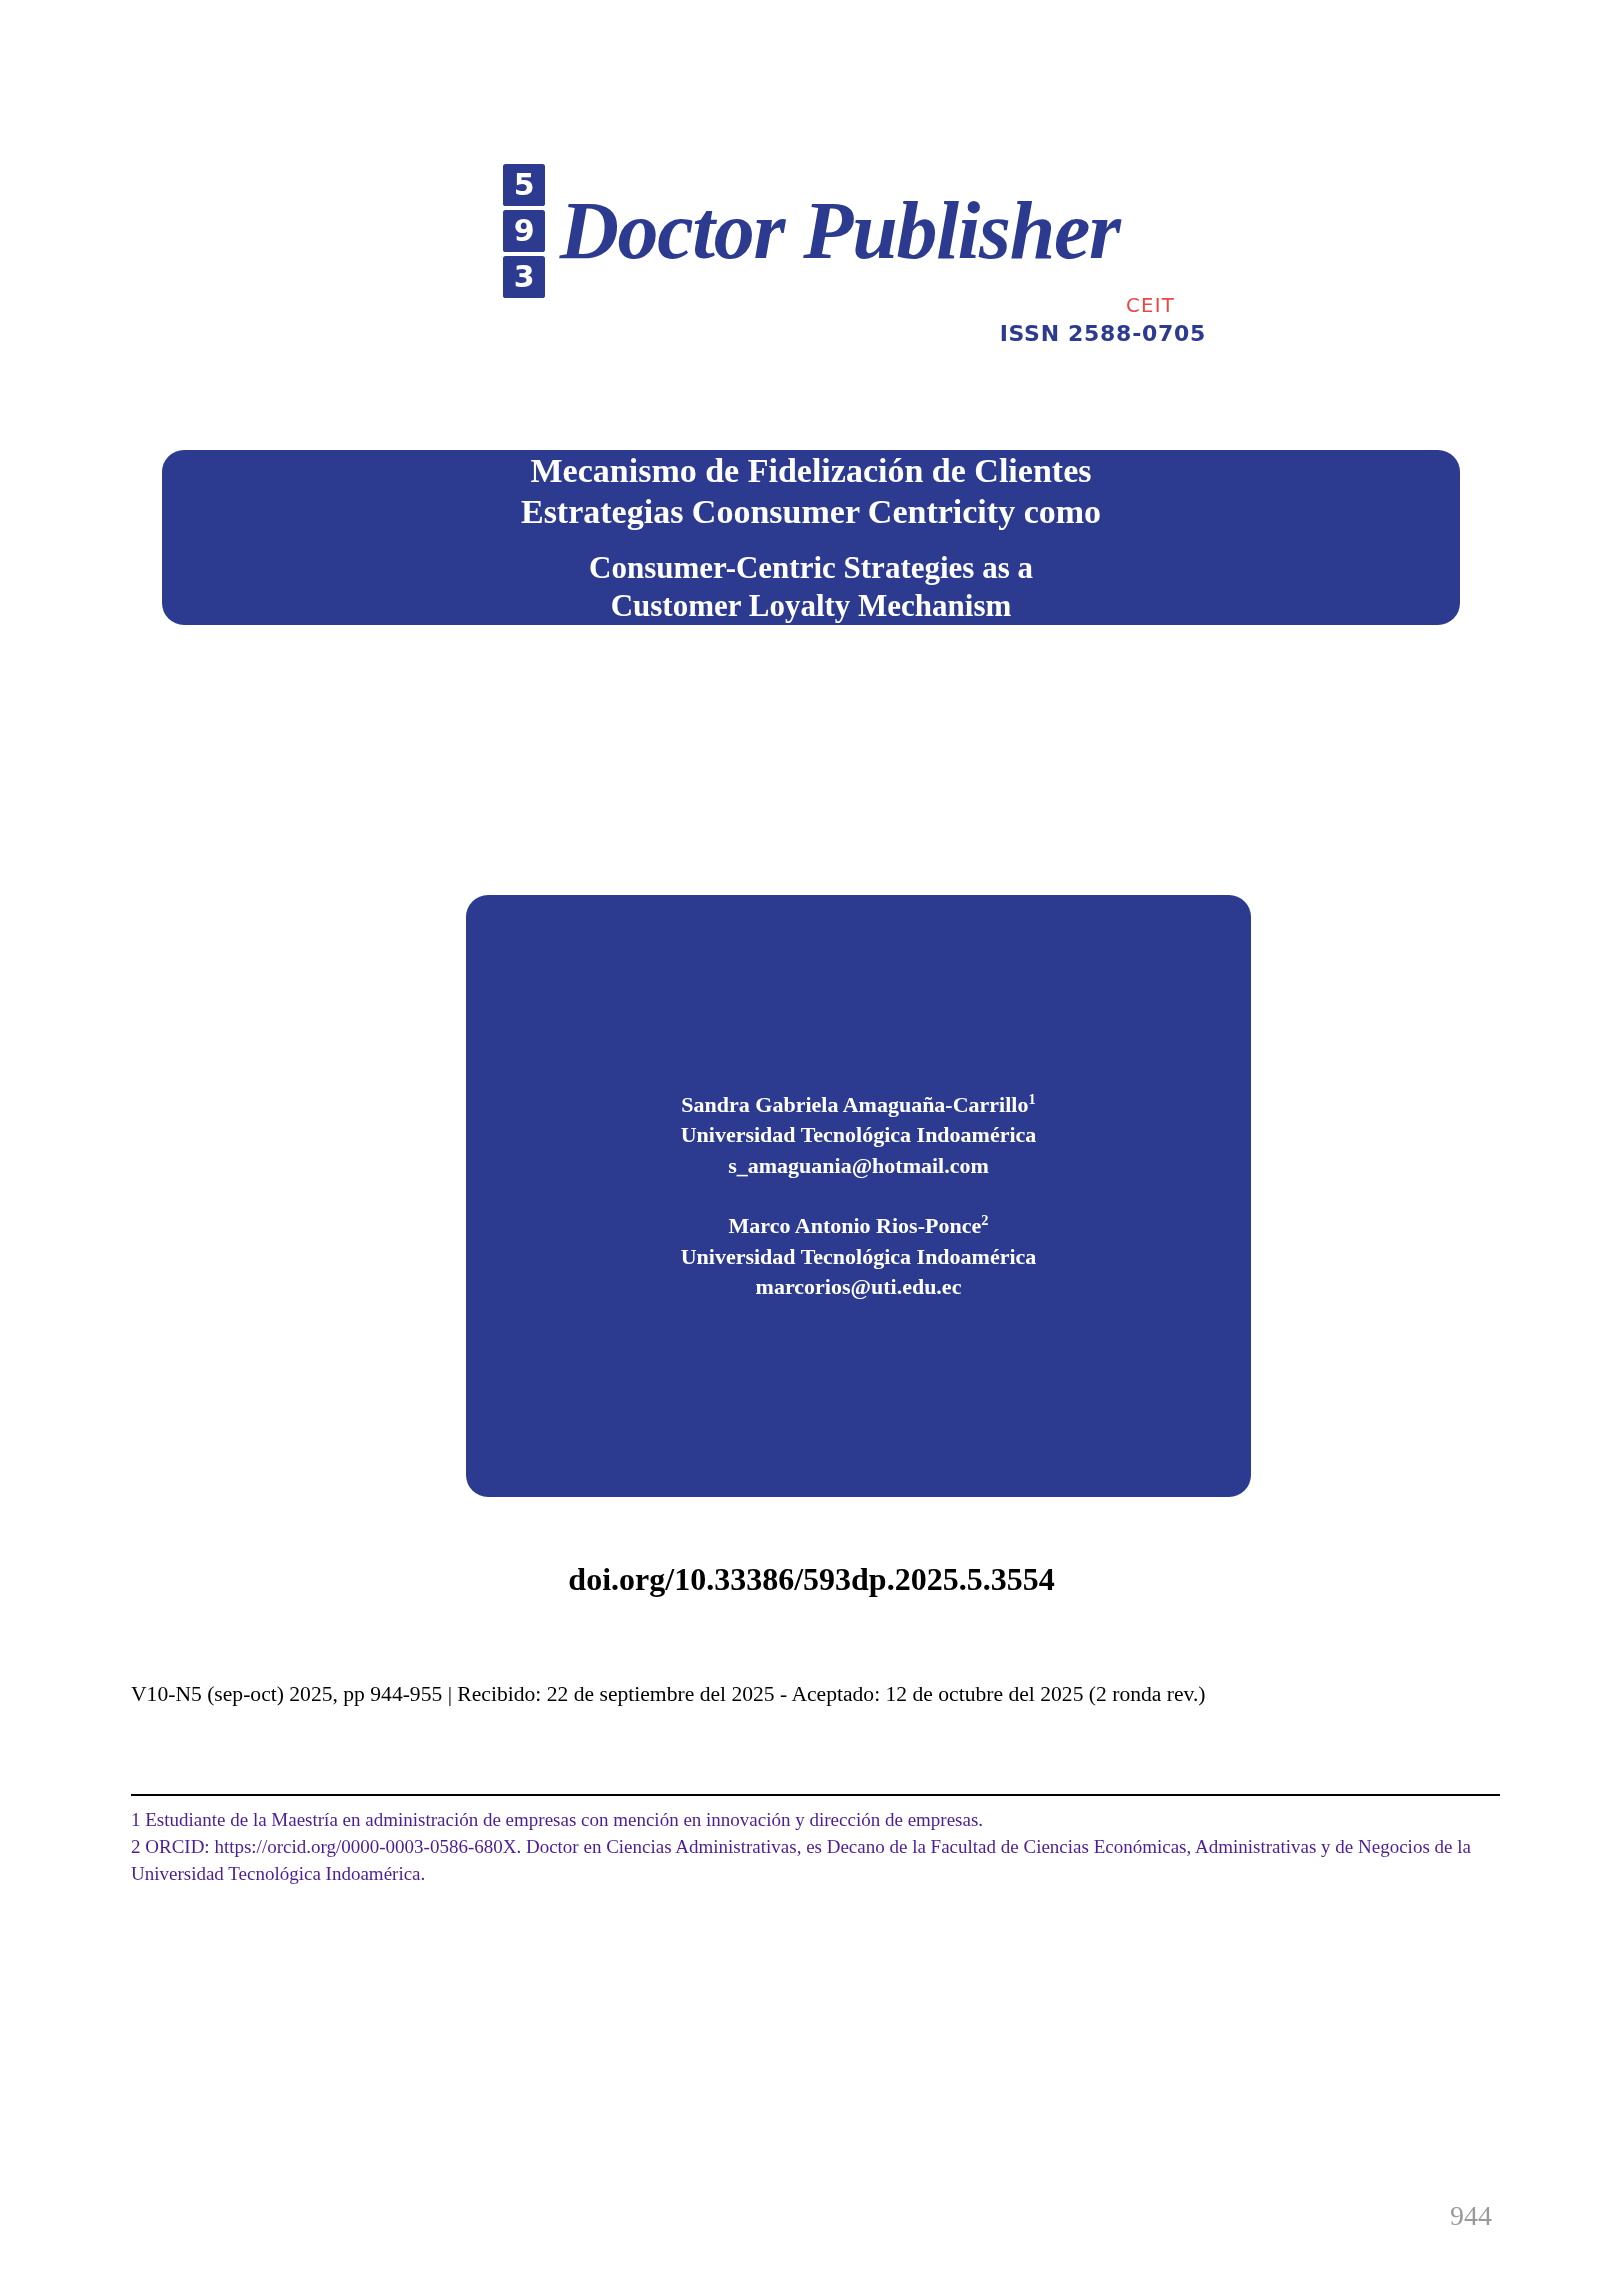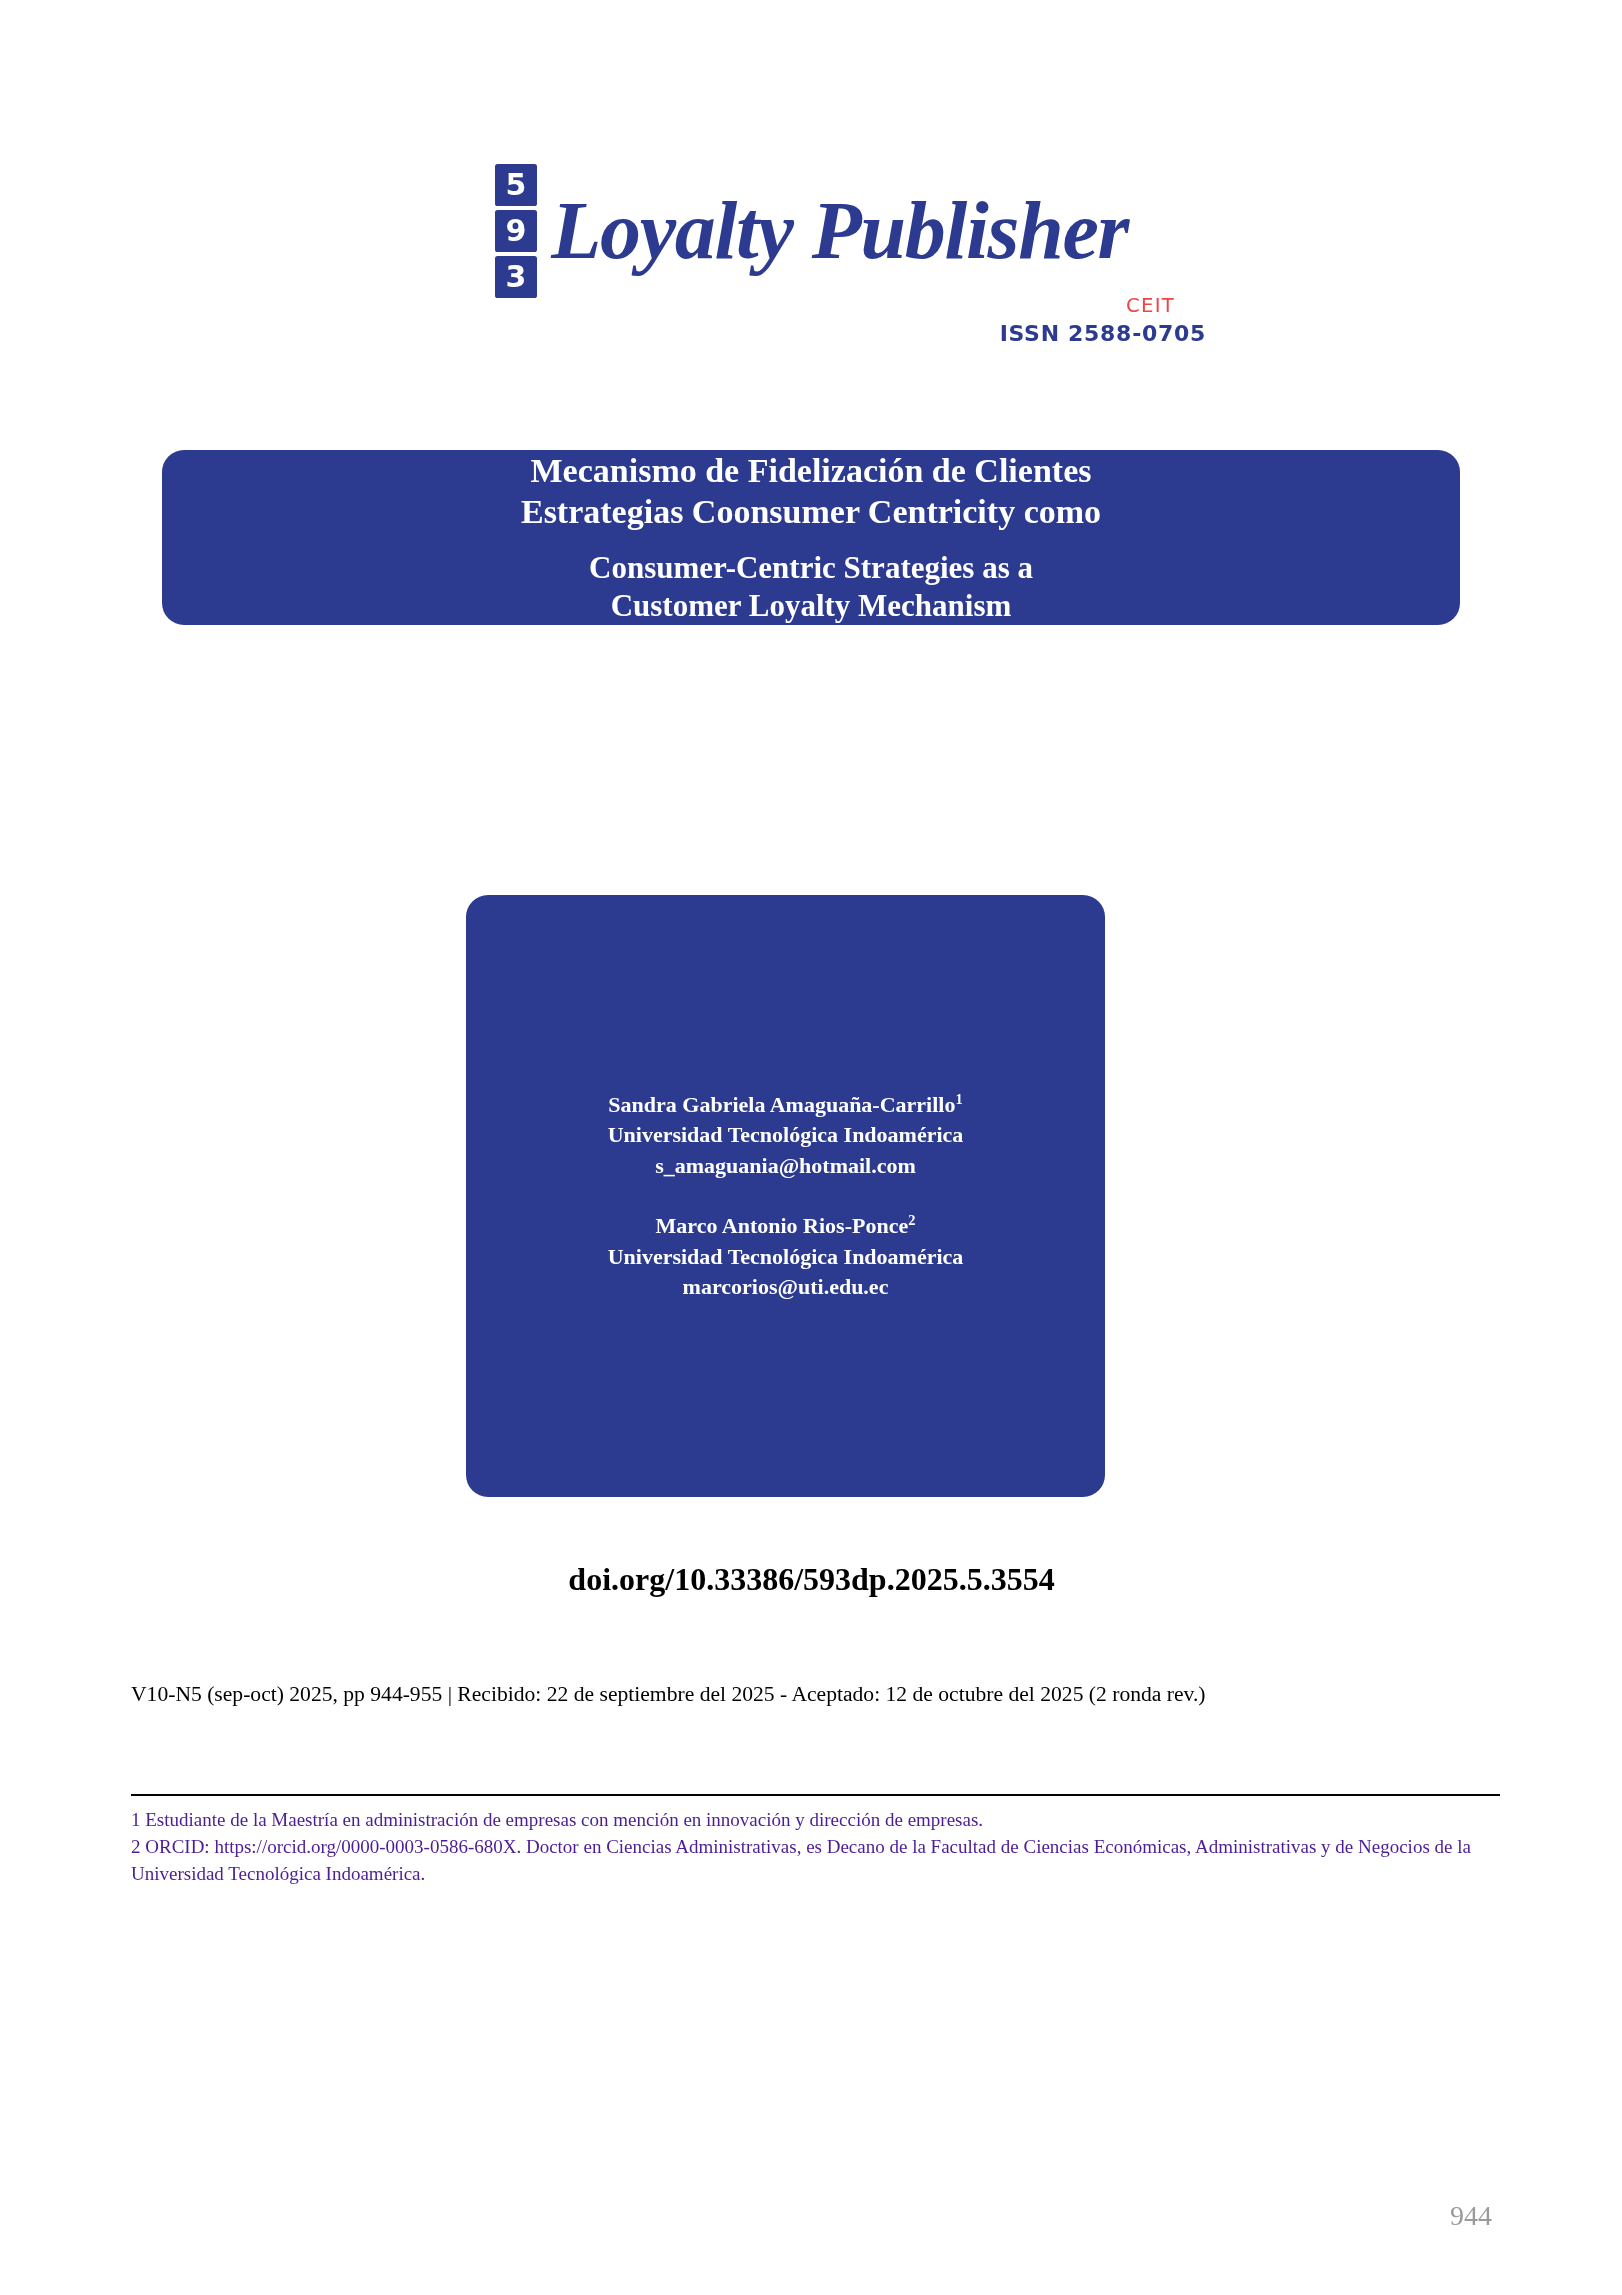--- a/index.html
+++ b/index.html
@@ -112,21 +112,21 @@
     font-weight: bold;
     font-size: 31px;
     line-height: 1.22;
   }
 
   
   .authors-panel {
     position: absolute;
     top: 895px;
     left: 466px;
-    width: 639px;
+    width: 785px;
     height: 602px;
     background: #2c3b8f;
     border-radius: 22px;
     color: #ffffff;
     display: flex;
     flex-direction: column;
     align-items: center;
     justify-content: center;
     text-align: center;
   }
@@ -194,21 +194,21 @@
 
 <div class="page">
 
   <div class="masthead">
     <div class="logo-row">
       <div class="logo-digits">
         <div class="logo-digit">5</div>
         <div class="logo-digit">9</div>
         <div class="logo-digit">3</div>
       </div>
-      <div class="logo-wordmark">Loyalty Publisher</div>
+      <div class="logo-wordmark">Doctor Publisher</div>
     </div>
     <div class="logo-sub">
       <div class="logo-ceit">CEIT</div>
       <div class="logo-issn">ISSN 2588-0705</div>
     </div>
   </div>
 
   <div class="title-panel">
     <div class="title-es">
       <div>Mecanismo de Fidelización de Clientes</div>

